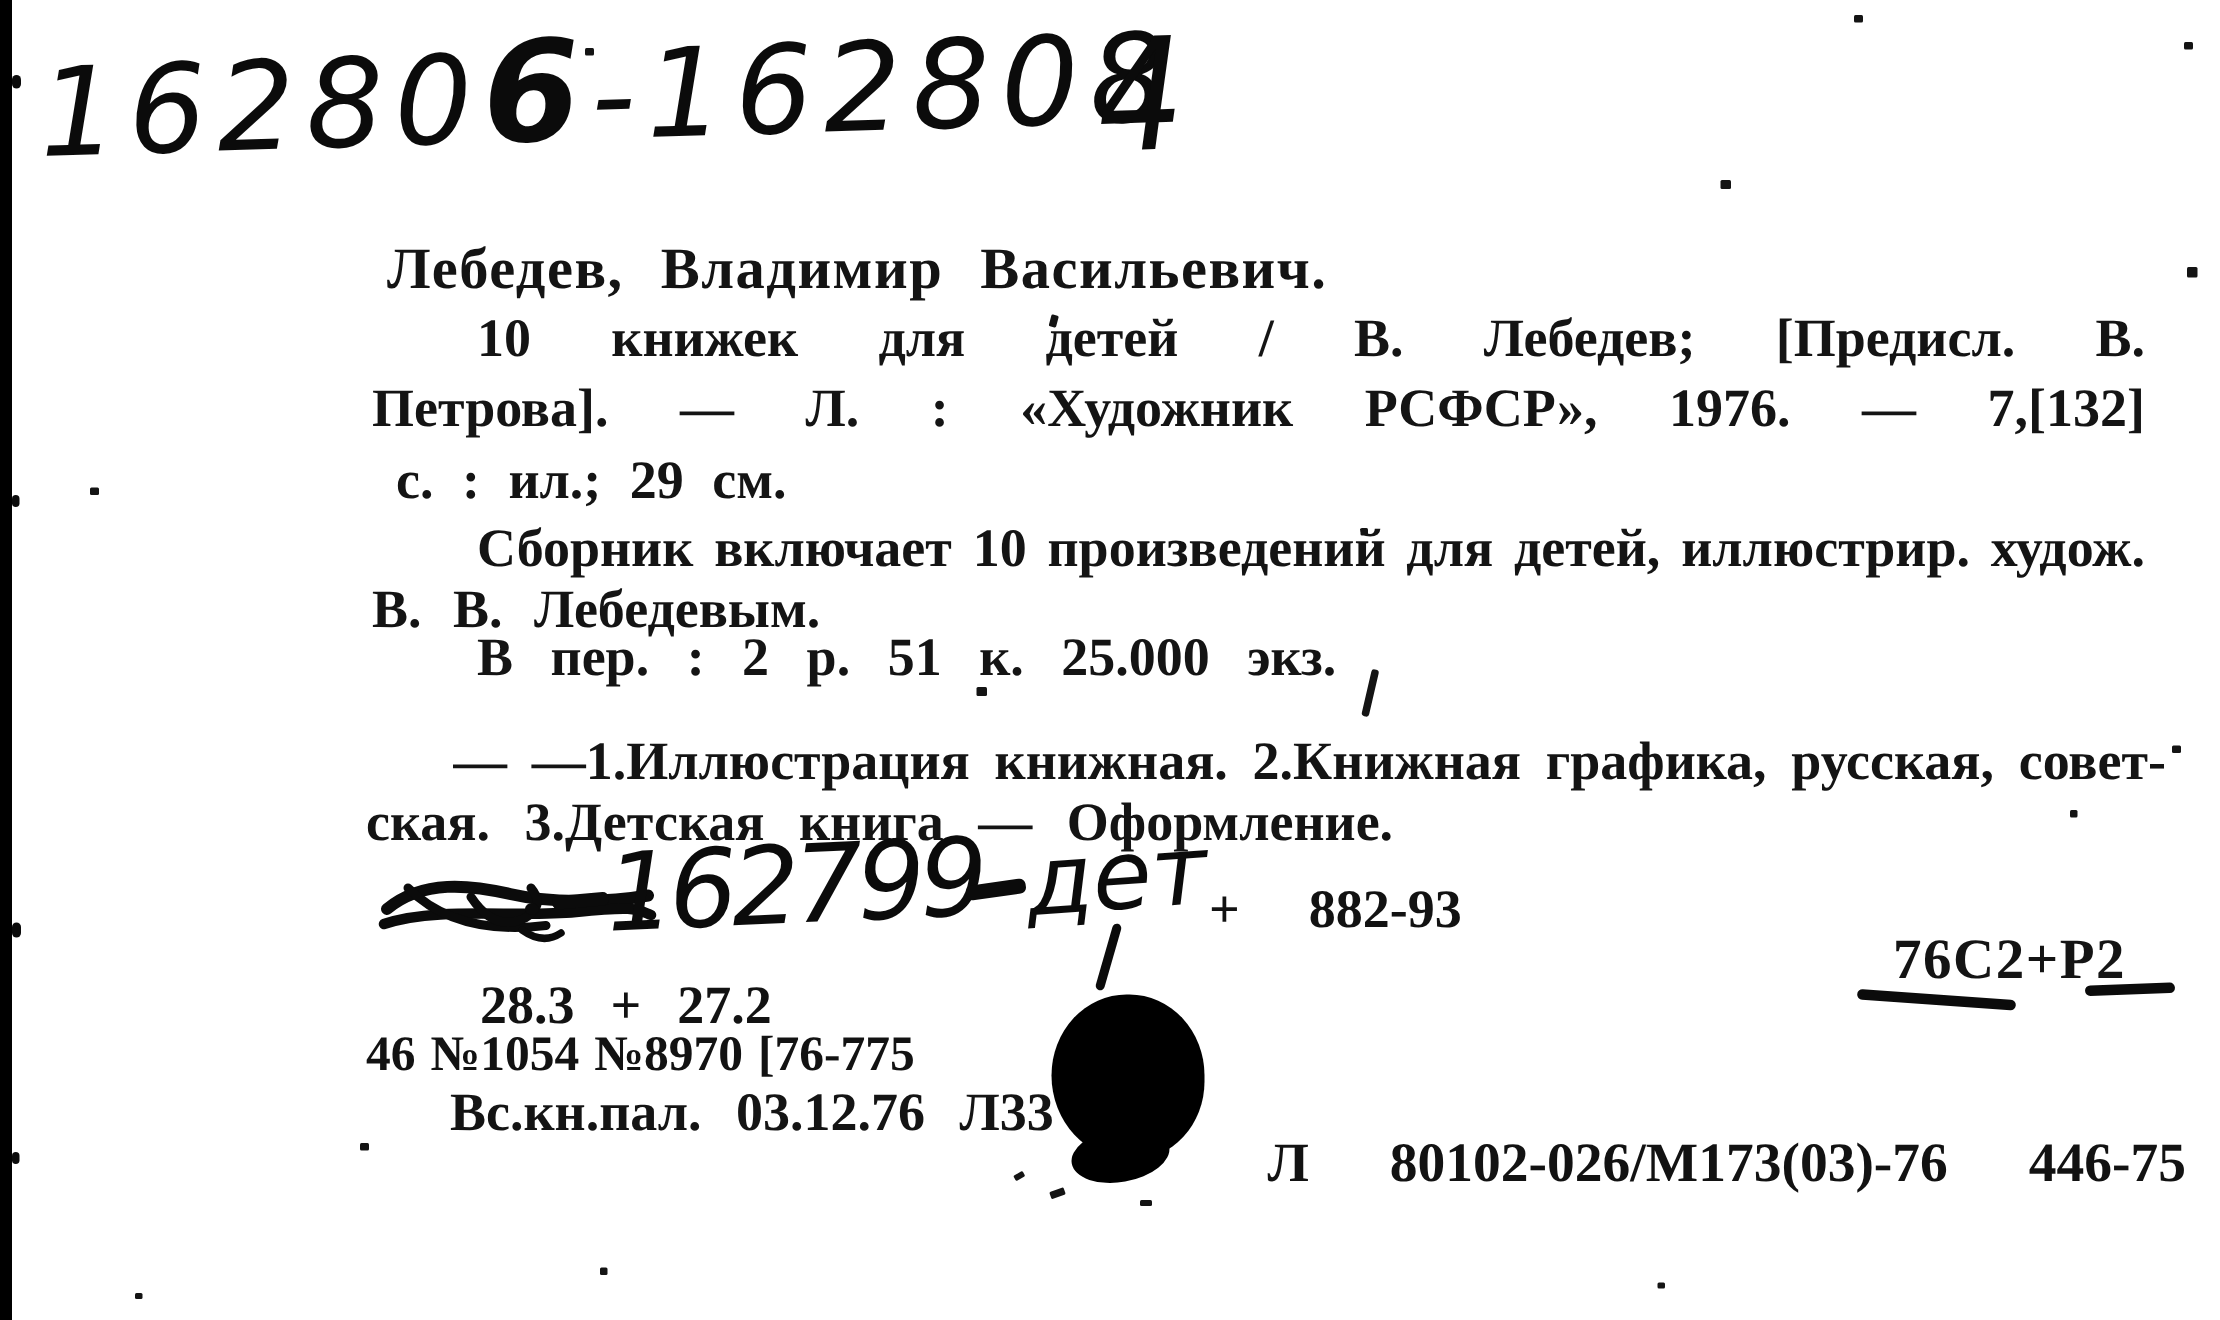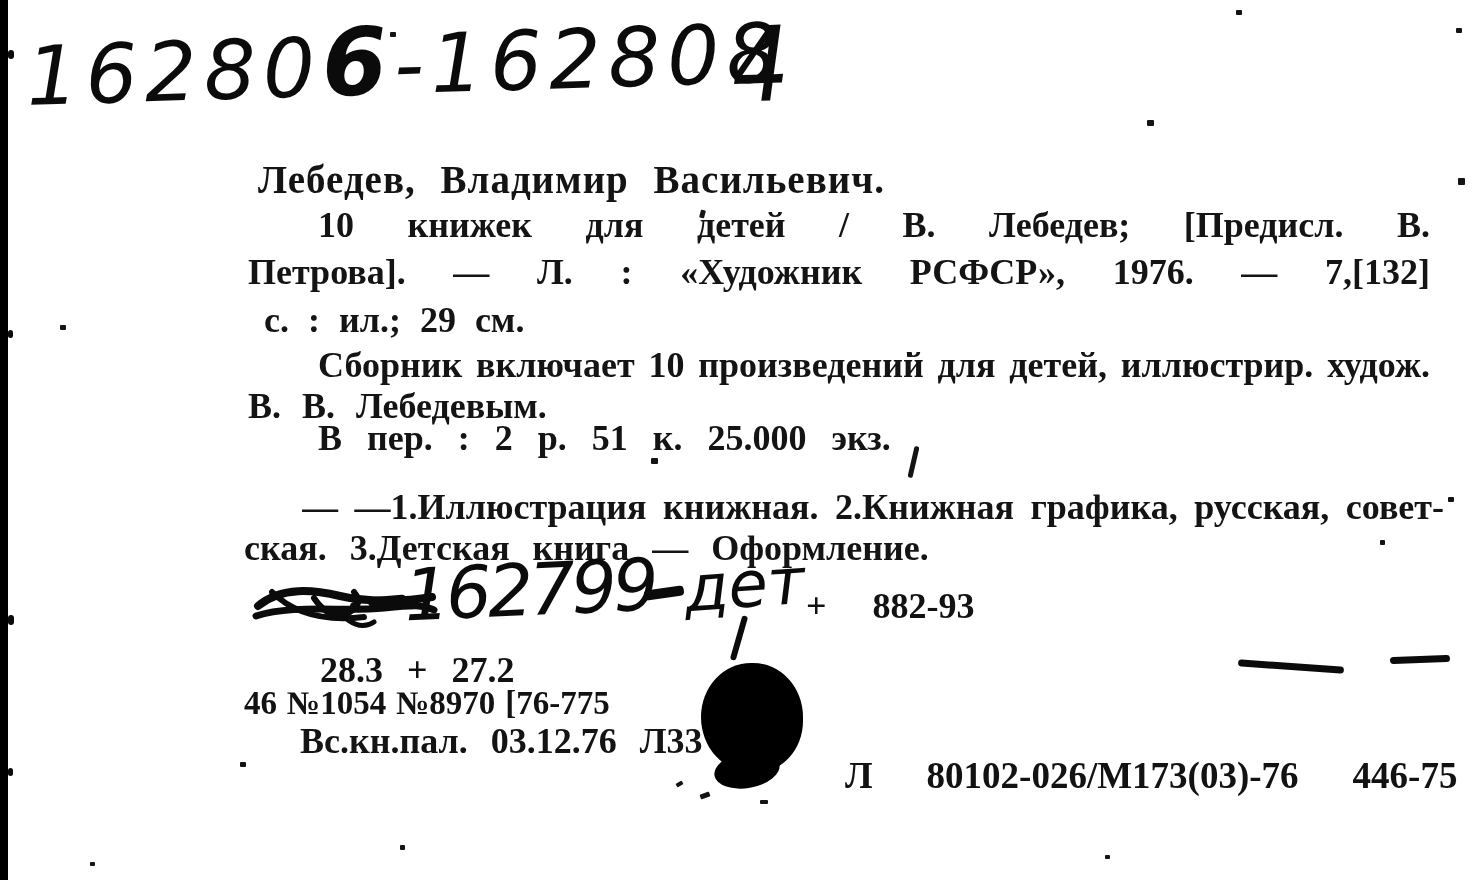--- a/index.html
+++ b/index.html
@@ -89,20 +89,21 @@
 
   <div id="hw-mid-number" class="hw">162799</div>
   <div id="hw-dash-2" class="stroke"></div>
   <div id="hw-mid-suffix" class="hw">дет</div>
 
   <div class="row" style="left:806px;top:585px;gap:46px;font-size:36px;font-family:'Liberation Serif','DejaVu Serif',serif;">
     <span>+</span>
     <span>882-93</span>
   </div>
 
+  <div class="t" style="left:1262px;top:619px;font-size:38px;letter-spacing:1px;">76С2+Р2</div>
   <div id="series-code-underline-1" class="stroke"></div>
   <div id="series-code-underline-2" class="stroke"></div>
 
   <div class="row" style="left:320px;top:649px;gap:44px;font-size:36px;font-family:'Liberation Serif','DejaVu Serif',serif;">
     <span style="margin-right:-20px;">28.3</span>
     <span style="margin-right:-20px;">+</span>
     <span>27.2</span>
   </div>
 
   <div class="row" style="left:244px;top:685px;gap:10px;font-size:33px;font-family:'Liberation Serif','DejaVu Serif',serif;">

